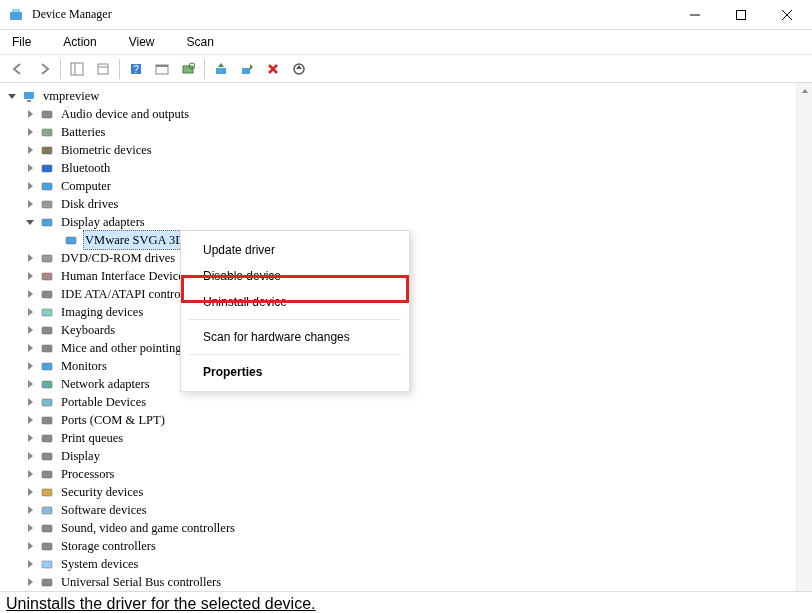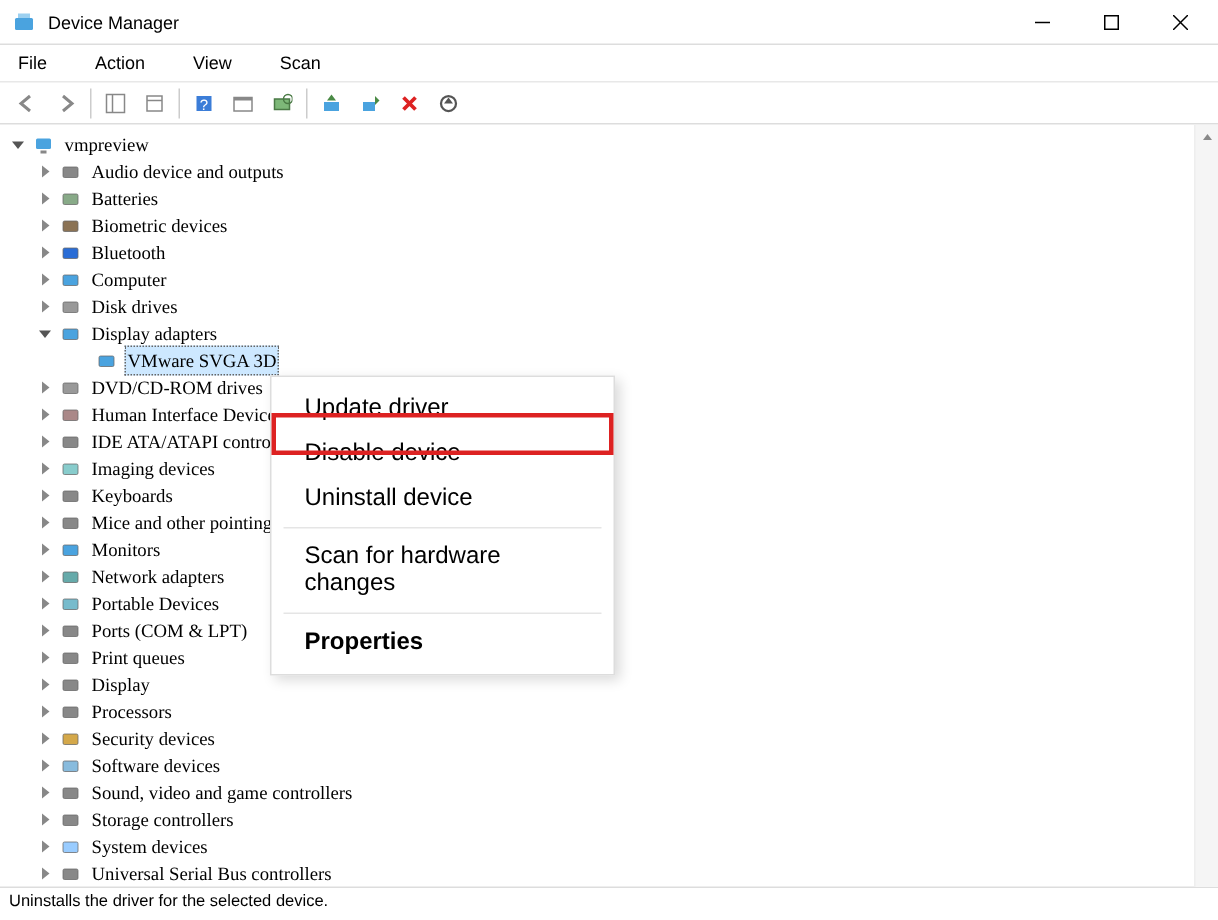--- a/index.html
+++ b/index.html
@@ -1,21 +1,21 @@
 <!DOCTYPE html>
 <html><head>
 <meta charset="utf-8">
 <style>
   * { box-sizing: border-box; font-family: "Segoe UI", Tahoma, sans-serif; }
   html, body { margin:0; padding:0; }
   body { width:812px; height:613px; background:#fff; overflow:hidden; }
 
   .titlebar { display:flex; align-items:center; height:30px; padding:0 2px 0 8px; border-bottom:1px solid #ddd; }
   .titlebar .icon { width:16px; height:16px; margin-right:8px; }
-  .titlebar .title { font-size:12px; flex:1; }
+  .titlebar .title { font-size:12px; flex:1;font-family:Liberation Serif, serif; }
   .win-btn { width:46px; height:30px; display:flex; align-items:center; justify-content:center; }
   .win-btn svg { width:10px; height:10px; }
 
   .menubar { display:flex; padding:3px 4px; font-size:12px; gap:16px; border-bottom:1px solid #e8e8e8; }
   .menubar span { padding:2px 8px; }
 
   .toolbar { display:flex; align-items:center; padding:2px 6px; gap:2px; border-bottom:1px solid #ddd; height:28px; }
   .tool { width:24px; height:24px; display:flex; align-items:center; justify-content:center; border:1px solid transparent; }
   .tool-divider { width:1px; height:20px; background:#ccc; margin:0 2px; }
 
@@ -26,27 +26,27 @@
   .caret.closed::before { content:""; display:block; width:0; height:0; border-left:5px solid #888; border-top:4px solid transparent; border-bottom:4px solid transparent; }
   .caret.open::before { content:""; display:block; width:0; height:0; border-top:5px solid #555; border-left:4px solid transparent; border-right:4px solid transparent; }
   .caret.none { visibility:hidden; }
   .node .nicon { width:16px; height:16px; margin:0 4px 0 2px; display:inline-flex; align-items:center; justify-content:center; }
   .node .label { padding:0 2px;font-family:Liberation Serif, serif; }
   .node.selected .label { background:#cde8ff; border:1px dotted #666; padding:0 1px; }
   .lvl0 { padding-left:0; }
   .lvl1 { padding-left:18px; }
   .lvl2 { padding-left:42px; }
 
-  .ctx { position:absolute; background:#fff; border:1px solid #ddd; box-shadow:3px 3px 8px rgba(0,0,0,0.15); width:230px; padding:6px 0; font-size:16px;margin-top:20px; }
+  .ctx { position:absolute; background:#fff; border:1px solid #ddd; box-shadow:3px 3px 8px rgba(0,0,0,0.15); width:230px; padding:6px 0; font-size:12px; }
   .ctx-item { padding:6px 22px; }
   .ctx-sep { height:1px; background:#e5e5e5; margin:4px 8px; }
   .ctx-item.bold { font-weight:600; }
   .highlight-box { position:absolute; border:3px solid #d22; pointer-events:none; }
 
-  .statusbar { height:22px; font-size:11px; padding:3px 6px; }
+  .statusbar { height:22px; font-size:16px; padding:3px 6px;text-decoration:underline; }
 
   
   .scroll-track { position:absolute; right:0; top:0; width:16px; height:100%; background:#f5f5f5; border-left:1px solid #eee; }
   .scroll-arrow { width:16px; height:16px; display:flex; align-items:center; justify-content:center; }
 </style>
 </head>
 <body>
 
 <div class="titlebar">
   <span class="icon">

